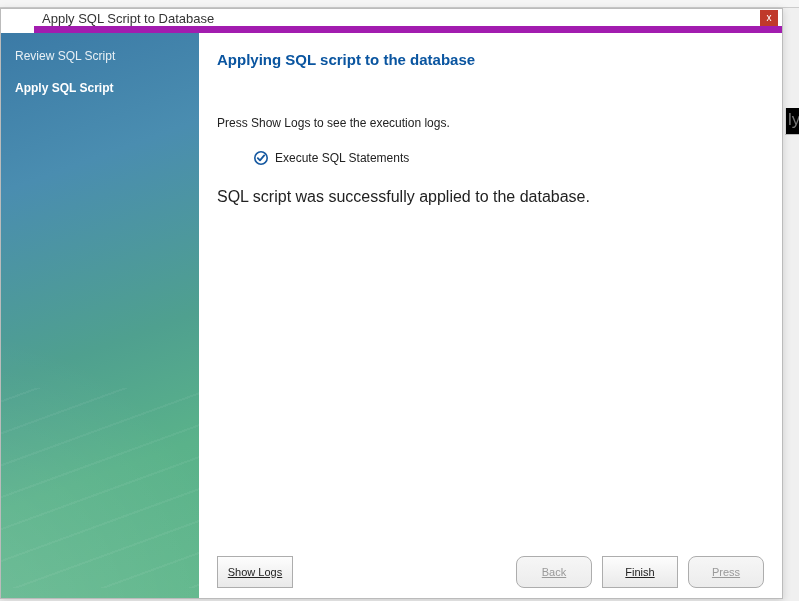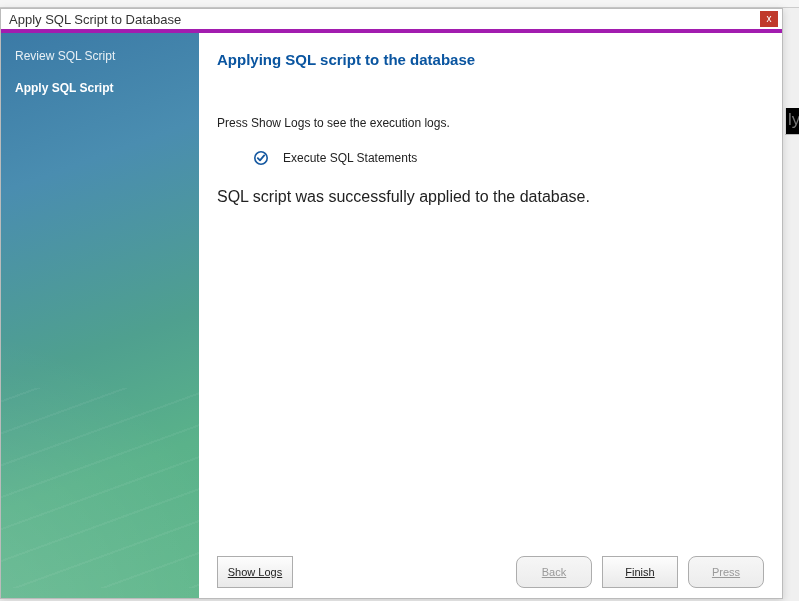--- a/index.html
+++ b/index.html
@@ -28,25 +28,26 @@
       height: 591px;
       background: #fff;
       border: 1px solid #bbb;
       box-shadow: 0 2px 8px rgba(0,0,0,0.15);
       display: flex;
       flex-direction: column;
     }
     .title-bar {
       height: 24px;
       display: flex;
-      align-items: center;
+      align-items: flex-end;
       justify-content: space-between;
       padding: 0 4px 0 8px;
-      border-bottom: 4px solid #a21caf;
+      border-bottom: 7px solid #a21caf;
       background: #fff;
+      margin-left: 33px;
     }
     .title-text {
       font-size: 13px;
       color: #333;
     }
     .close-btn {
       width: 18px;
       height: 16px;
       background: #c0392b;
       color: #fff;
@@ -123,21 +124,21 @@
     }
     .description {
       font-size: 12px;
       color: #222;
       line-height: 1.4;
       margin-bottom: 18px;
     }
     .task-row {
       display: flex;
       align-items: center;
-      gap: 14px;
+      gap: 6px;
       margin-left: 36px;
       margin-bottom: 22px;
     }
     .check-icon {
       width: 16px;
       height: 16px;
       display: inline-block;
       position: relative;
     }
     .check-icon svg { width: 16px; height: 16px; }

